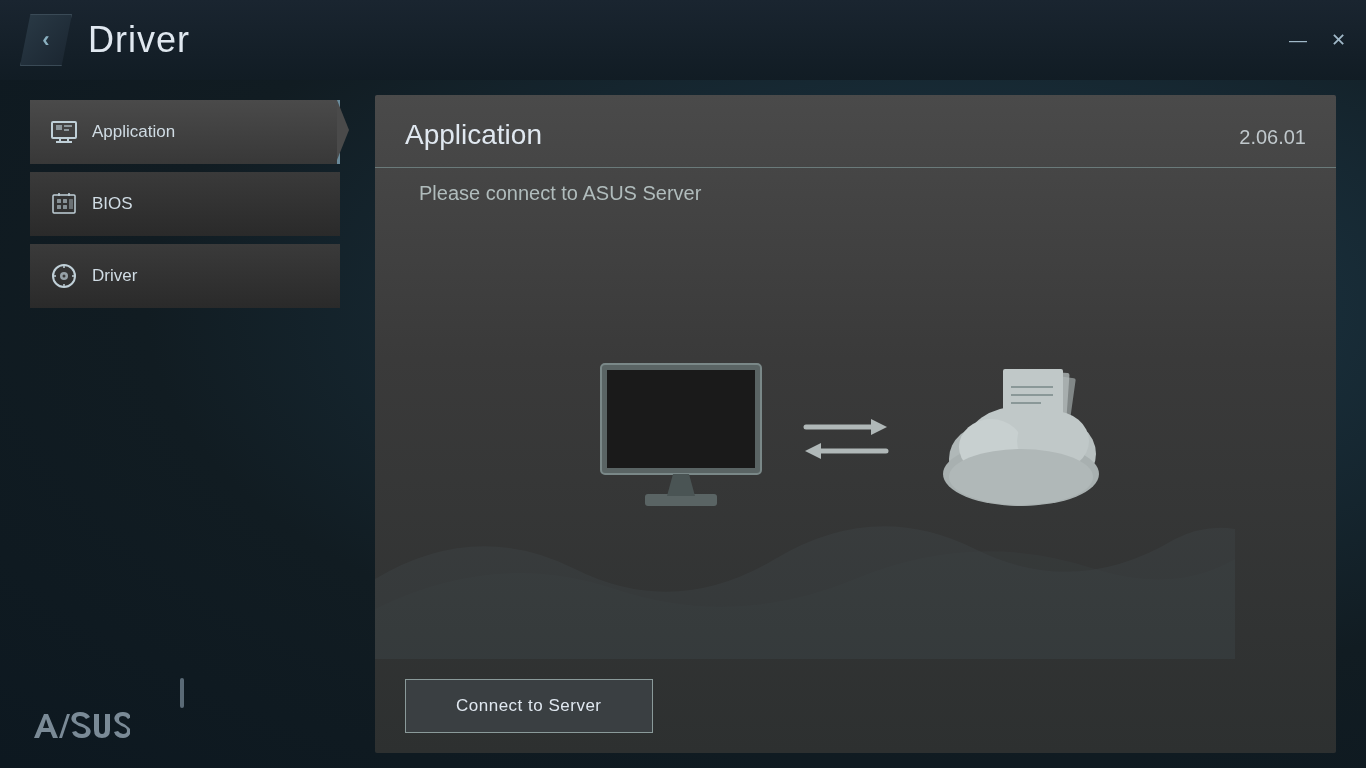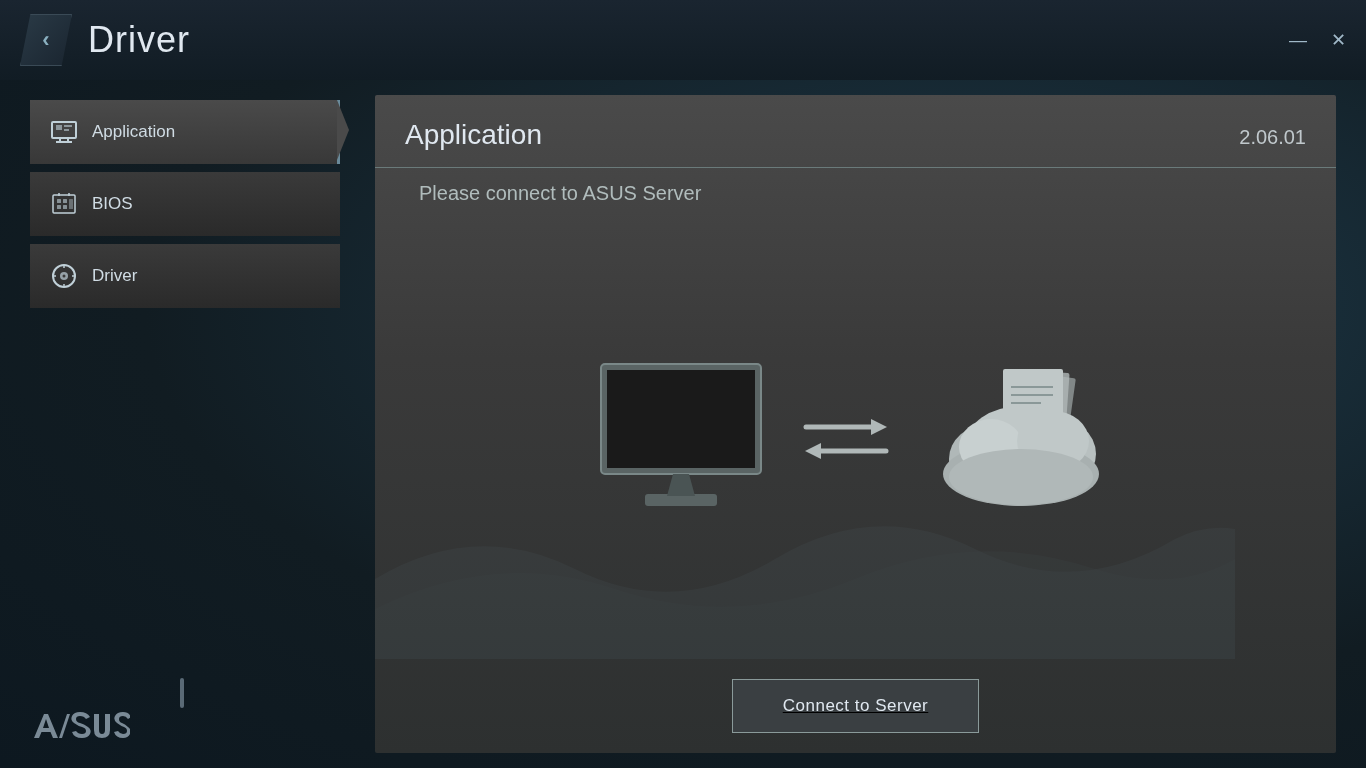--- a/index.html
+++ b/index.html
@@ -214,23 +214,22 @@
       z-index: 2;
       display: flex;
       align-items: center;
       gap: 30px;
     }
 
     
     .action-bar {
       padding: 20px 30px;
       display: flex;
-      justify-content: center;
+      justify-content: flex-start;
       background: transparent;
-      text-decoration: underline;
     }
 
     .connect-button {
       padding: 16px 50px;
       background: #3a3f42;
       border: 1px solid #8a9a9a;
       color: #e0e8f0;
       font-size: 17px;
       cursor: pointer;
       letter-spacing: 0.5px;

